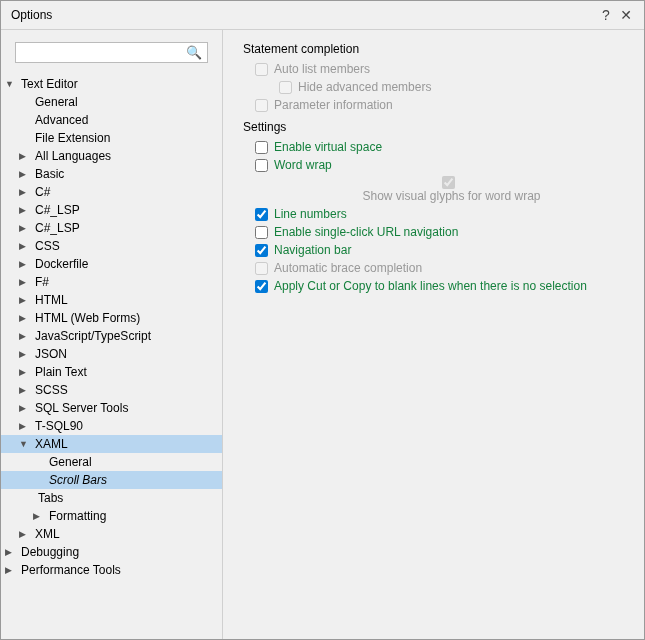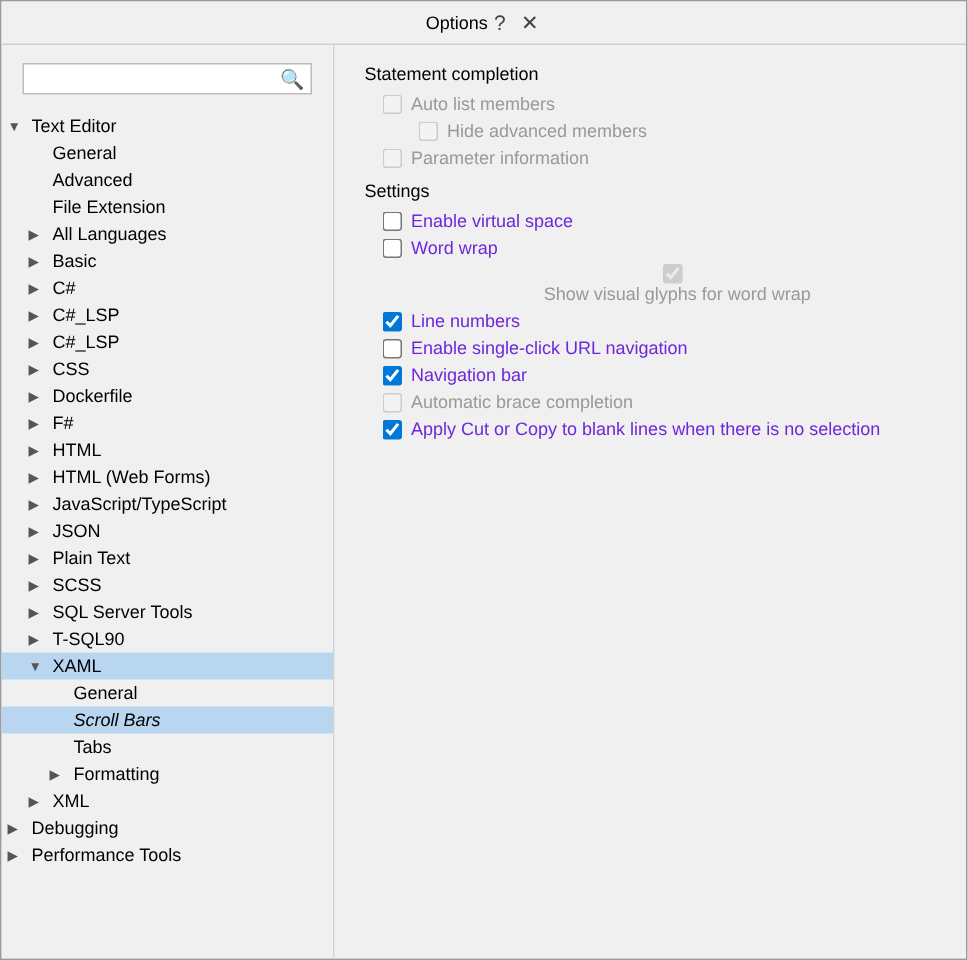--- a/index.html
+++ b/index.html
@@ -21,21 +21,21 @@
       border: 1px solid #999;
       display: flex;
       flex-direction: column;
       box-shadow: 2px 2px 8px rgba(0,0,0,0.3);
     }
     .title-bar {
       background: #f0f0f0;
       padding: 6px 10px;
       display: flex;
       align-items: center;
-      justify-content: center;
+      justify-content: space-between;
       border-bottom: 1px solid #d0d0d0;
     }
     .title-bar-title {
       font-size: 12px;
       color: #000;
     }
     .title-bar-controls {
       display: flex;
       gap: 4px;
       align-items: center;
@@ -144,21 +144,21 @@
     }
     .option-checkbox {
       width: 13px;
       height: 13px;
       margin-right: 6px;
       flex-shrink: 0;
       accent-color: #0078d7;
     }
     .option-label {
       font-size: 12px;
-      color: #6d28d9;
+      color: #15803d;
     }
     .option-label.disabled {
       color: #999;
     }
     .section-divider {
       margin: 8px 0;
     }
     
     .bottom-bar {
       padding: 10px 16px;
@@ -289,21 +289,21 @@
             <span class="tree-label">XAML</span>
           </div>
           <div class="tree-item" style="padding-left: 32px;">
             <span class="tree-arrow" style="font-size: 9px; margin-right: 2px; color: rgb(85, 85, 85);"></span>
             <span class="tree-label">General</span>
           </div>
           <div class="tree-item highlighted" style="padding-left: 32px; font-style: italic;">
             <span class="tree-arrow" style="font-size: 9px; margin-right: 2px; color: rgb(85, 85, 85);"></span>
             <span class="tree-label">Scroll Bars</span>
           </div>
-          <div class="tree-item" style="padding-left: 32px;">
+          <div class="tree-item" style="padding-left: 21px;">
             <span class="tree-arrow" style="font-size: 9px; margin-right: 2px; color: rgb(85, 85, 85);"></span>
             <span class="tree-label">Tabs</span>
           </div>
           <div class="tree-item" style="padding-left: 32px;">
             <span class="tree-arrow" style="font-size: 9px; margin-right: 2px; color: rgb(85, 85, 85);">▶</span>
             <span class="tree-label">Formatting</span>
           </div>
           <div class="tree-item" style="padding-left: 18px;">
             <span class="tree-arrow" style="font-size: 9px; margin-right: 2px; color: rgb(85, 85, 85);">▶</span>
             <span class="tree-label">XML</span>

